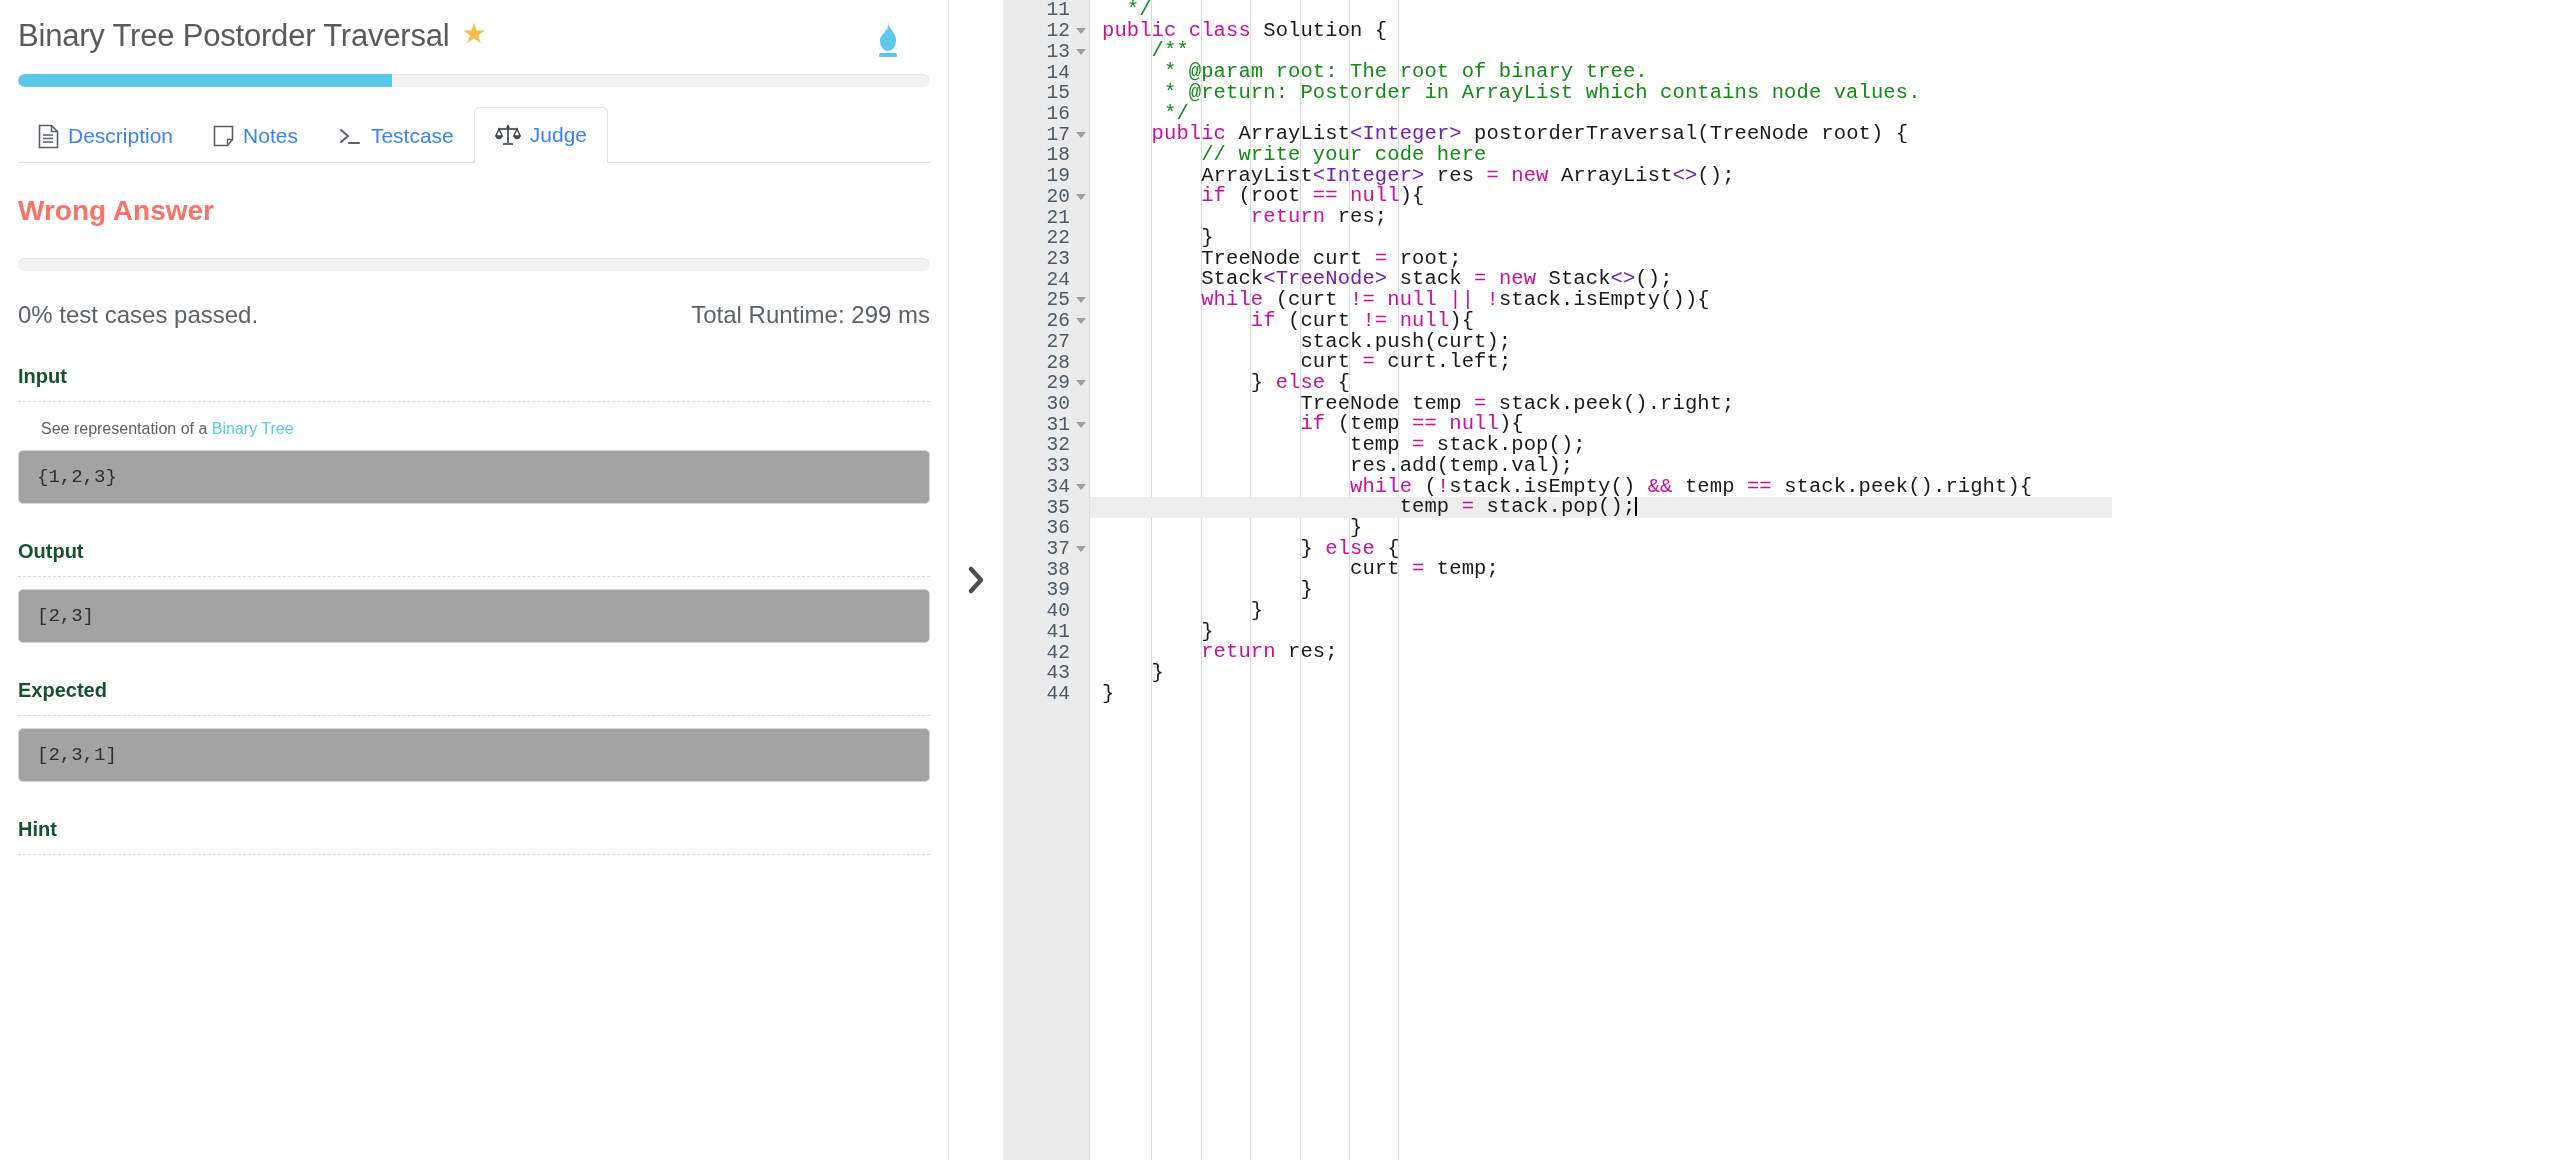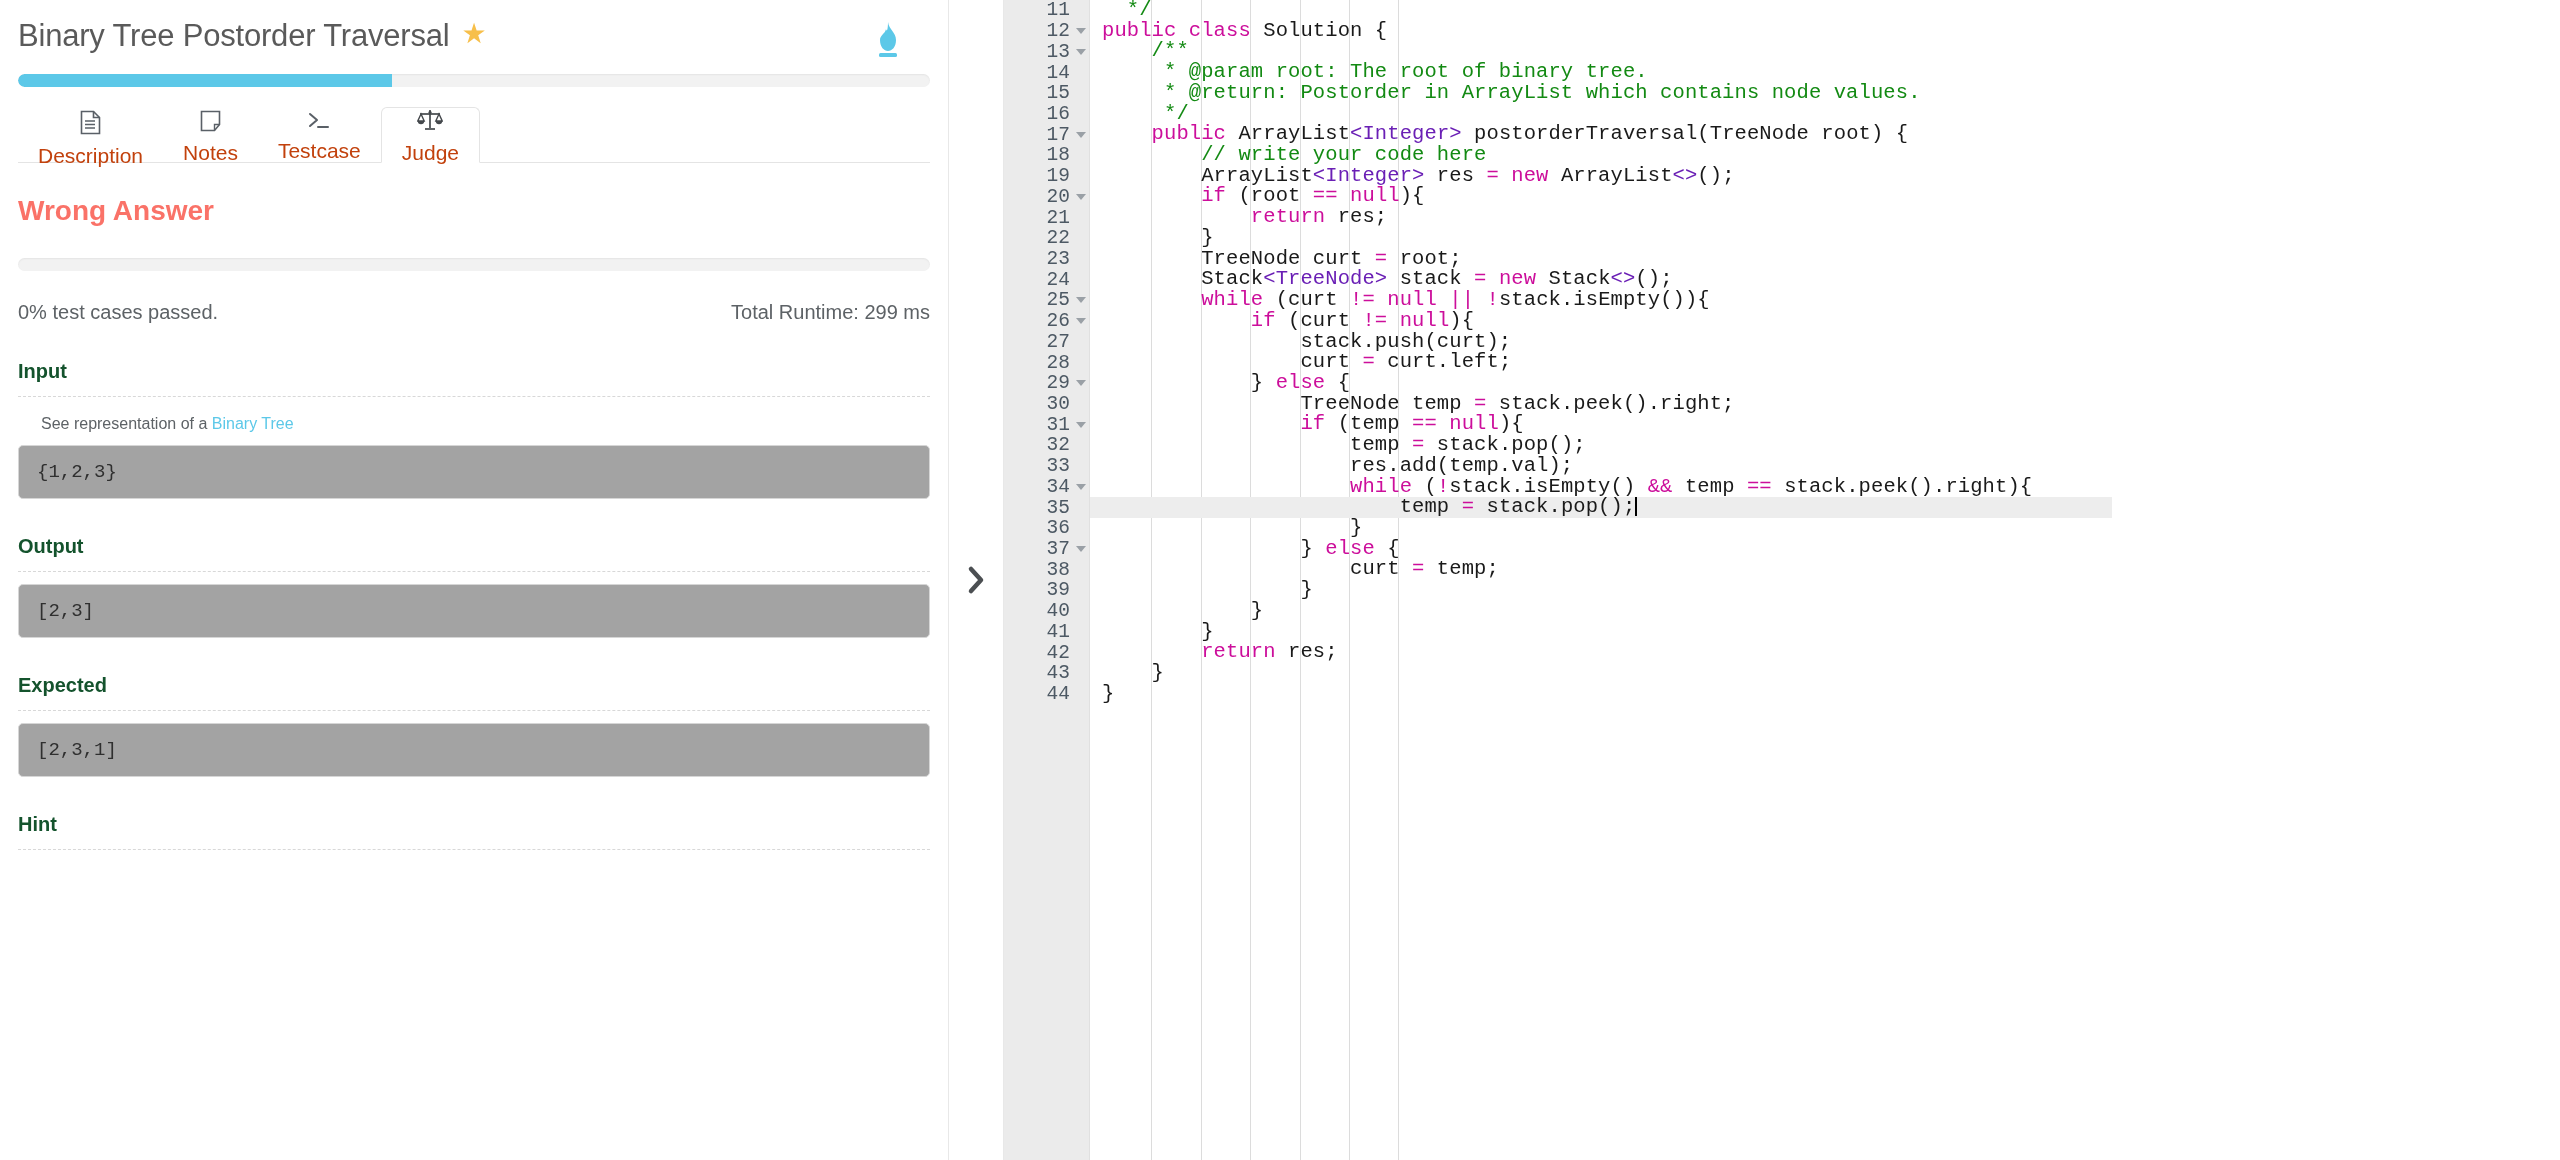--- a/index.html
+++ b/index.html
@@ -49,27 +49,26 @@
 
   .tabs {
     display: flex; align-items: flex-end;
     margin-top: 24px;
     height: 52px;
     border-bottom: 1px solid #e4e4e4;
     position: relative;
   }
   .tab {
     display: flex; align-items: center; gap: 9px;
-    font-size: 21px; color: #c2410c;
+    font-size: 21px; color: #3b82f6;
     padding: 0 20px;
     height: 52px;
     white-space: nowrap;
     position: relative;
     cursor: pointer;
-    flex-direction: column;
   }
   .tab.active {
     border: 1px solid #e4e4e4;
     border-bottom: 1px solid #fff;
     border-radius: 6px 6px 0 0;
     background: #fff;
     margin-bottom: -1px;
     height: 56px;
   }
   .tab svg { display: block; flex: 0 0 auto; }
@@ -83,21 +82,21 @@
   .verdict-bar {
     height: 13px; width: 100%;
     background: #f2f2f2;
     border-radius: 7px;
     margin-top: 31px;
     box-shadow: inset 0 1px 2px rgba(0,0,0,0.06);
   }
   .stats-row {
     display: flex; justify-content: space-between;
     margin-top: 30px;
-    font-size: 20px; color: #5d6266;
+    font-size: 24px; color: #5d6266;
   }
 
   .sec-head {
     font-size: 20px; font-weight: bold; color: #14532d;
     margin-top: 36px;
   }
   .sec-rule {
     border-top: 1px dashed #d8d8d8;
     margin-top: 13px;
   }

